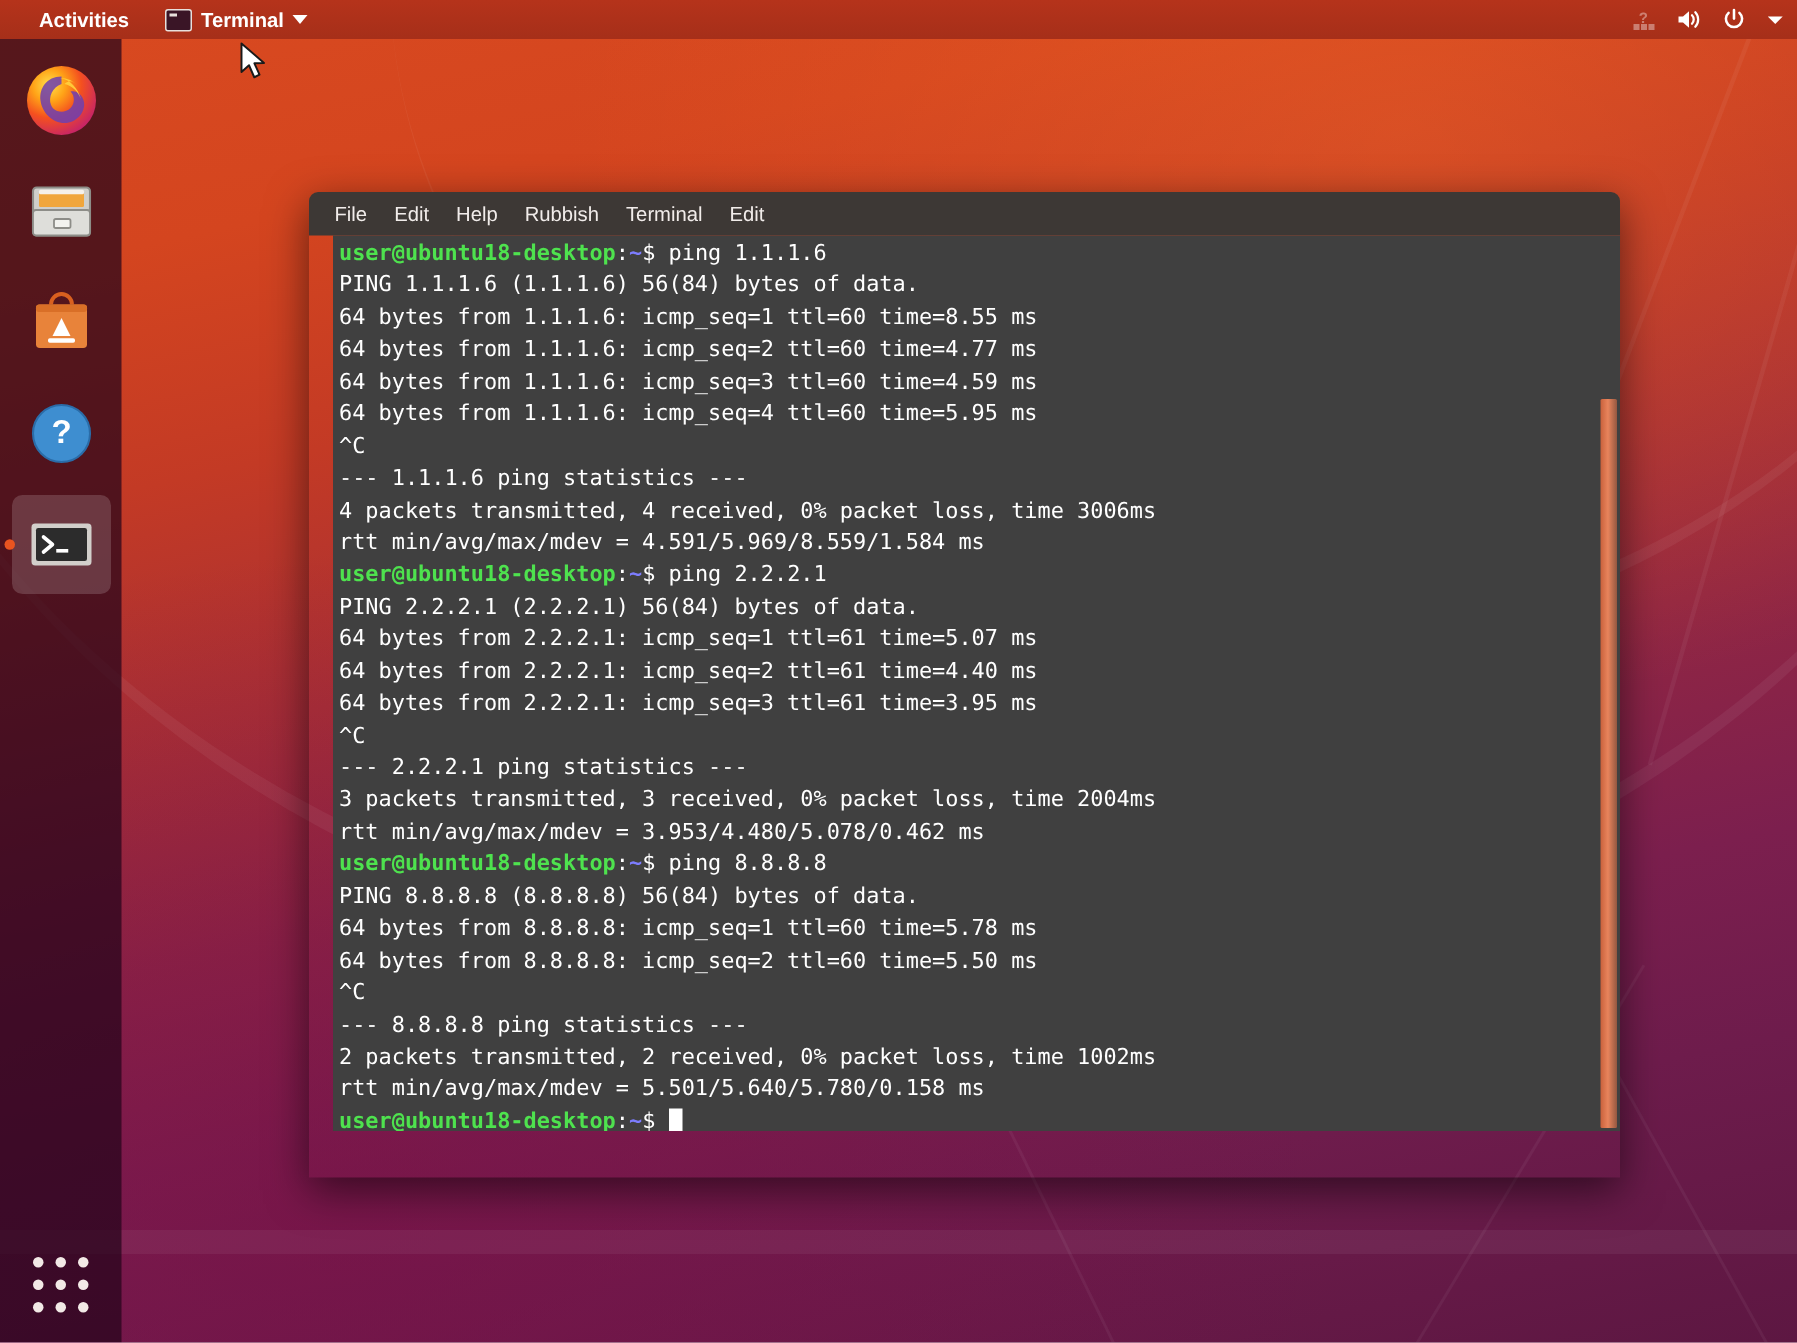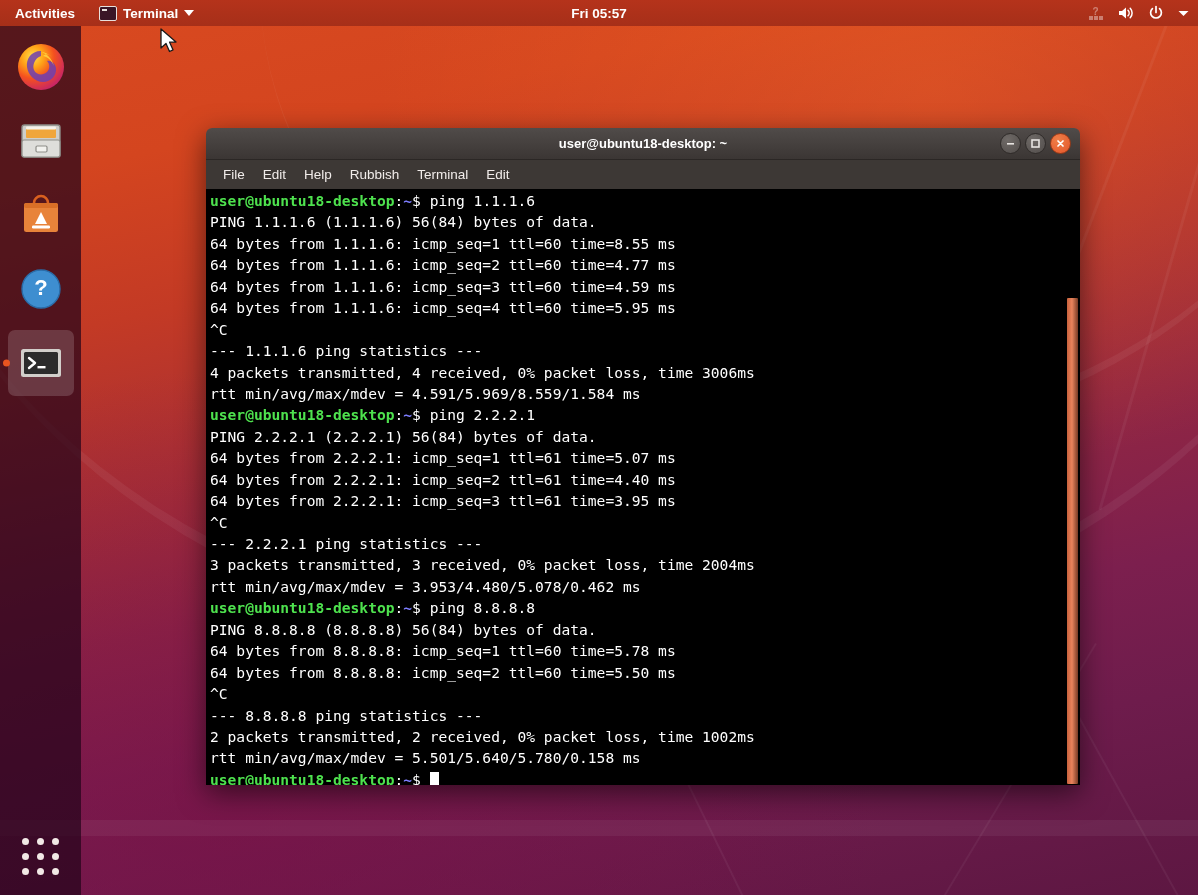--- a/index.html
+++ b/index.html
@@ -78,21 +78,21 @@
     width: 1198px; height: 26px;
     background: #2d0922;
     background: linear-gradient(180deg,#b5331b 0%, #a62f19 100%);
     display: flex;
     align-items: center;
     color: #ffffff;
     font-size: 13.5px;
     font-weight: bold;
     z-index: 40;
   }
-  #top-panel .panel-left { display: flex; align-items: center; padding-left: 9px; gap: 12px; }
+  #top-panel .panel-left { display: flex; align-items: center; padding-left: 20px; gap: 12px; }
   .panel-btn {
     display: flex; align-items: center; gap: 6px;
     padding: 3px 6px; border-radius: 3px; cursor: default;
     white-space: nowrap;
   }
   .mini-term-icon {
     width: 16px; height: 13px;
     border: 1.6px solid #e8e0dc;
     border-radius: 2px;
     background: #3a1526;
@@ -252,22 +252,23 @@
   #menubar .menu-item {
     color: #f1ecea;
     font-size: 13.5px;
     cursor: default;
     white-space: nowrap;
   }
 
   #term-body {
     position: relative;
     height: 597px;
-    background: #000000;
+    background: #404040;
     overflow: hidden;
+    margin-left: 16px;
   }
   #term-text {
     position: absolute;
     left: 4px; top: 1px;
     right: 0;
     font-family: "DejaVu Sans Mono", "Liberation Mono", monospace;
     font-size: 14.6px;
     line-height: 21.45px;
     color: #ffffff;
     white-space: pre;
@@ -316,21 +317,20 @@
       <div class="panel-btn">
         <span>Activities</span>
       </div>
       <div class="panel-btn">
         <span class="mini-term-icon"></span>
         <span>Terminal</span>
         <span class="caret-down"></span>
       </div>
     </div>
 
-    <div id="clock">Fri 05:57</div>
 
     <div id="tray">
       <span class="tray-icon">
         <svg width="17" height="15" viewBox="0 0 17 15">
           <text x="8.5" y="9" font-size="10" font-family="Liberation Sans, sans-serif" fill="rgba(255,255,255,0.38)" text-anchor="middle">?</text>
           <rect x="2" y="10" width="4" height="4" fill="rgba(255,255,255,0.38)"></rect>
           <rect x="7" y="10" width="4" height="4" fill="rgba(255,255,255,0.38)"></rect>
           <rect x="12" y="10" width="4" height="4" fill="rgba(255,255,255,0.38)"></rect>
         </svg>
       </span>
@@ -428,40 +428,20 @@
     </div>
   </div>
 
 
   <svg id="cursor" width="20" height="28" viewBox="0 0 20 28">
     <path d="M1 1 L1 20 L6 15.5 L9.5 23.5 L13 21.8 L9.6 14.2 L16 14 Z" fill="#ffffff" stroke="#1a1a1a" stroke-width="1.3" stroke-linejoin="round"></path>
   </svg>
 
   <div id="terminal-window">
 
-    <div id="titlebar">
-      <div class="title">user@ubuntu18-desktop: ~</div>
-      <div id="win-controls">
-        <div class="win-btn">
-          <svg class="win-glyph" width="11" height="11" viewBox="0 0 11 11">
-            <rect x="2" y="5" width="7" height="1.6" fill="#e8e4e1"></rect>
-          </svg>
-        </div>
-        <div class="win-btn">
-          <svg class="win-glyph" width="11" height="11" viewBox="0 0 11 11">
-            <rect x="2" y="2" width="7" height="7" fill="none" stroke="#e8e4e1" stroke-width="1.6"></rect>
-          </svg>
-        </div>
-        <div class="win-btn close">
-          <svg class="win-glyph" width="11" height="11" viewBox="0 0 11 11">
-            <path d="M3 3 L8 8 M8 3 L3 8" stroke="#ffffff" stroke-width="1.7" stroke-linecap="round"></path>
-          </svg>
-        </div>
-      </div>
-    </div>
 
     <div id="menubar">
       <div class="menu-item">File</div>
       <div class="menu-item">Edit</div>
       <div class="menu-item">Help</div>
       <div class="menu-item">Rubbish</div>
       <div class="menu-item">Terminal</div>
       <div class="menu-item">Edit</div>
     </div>
 

